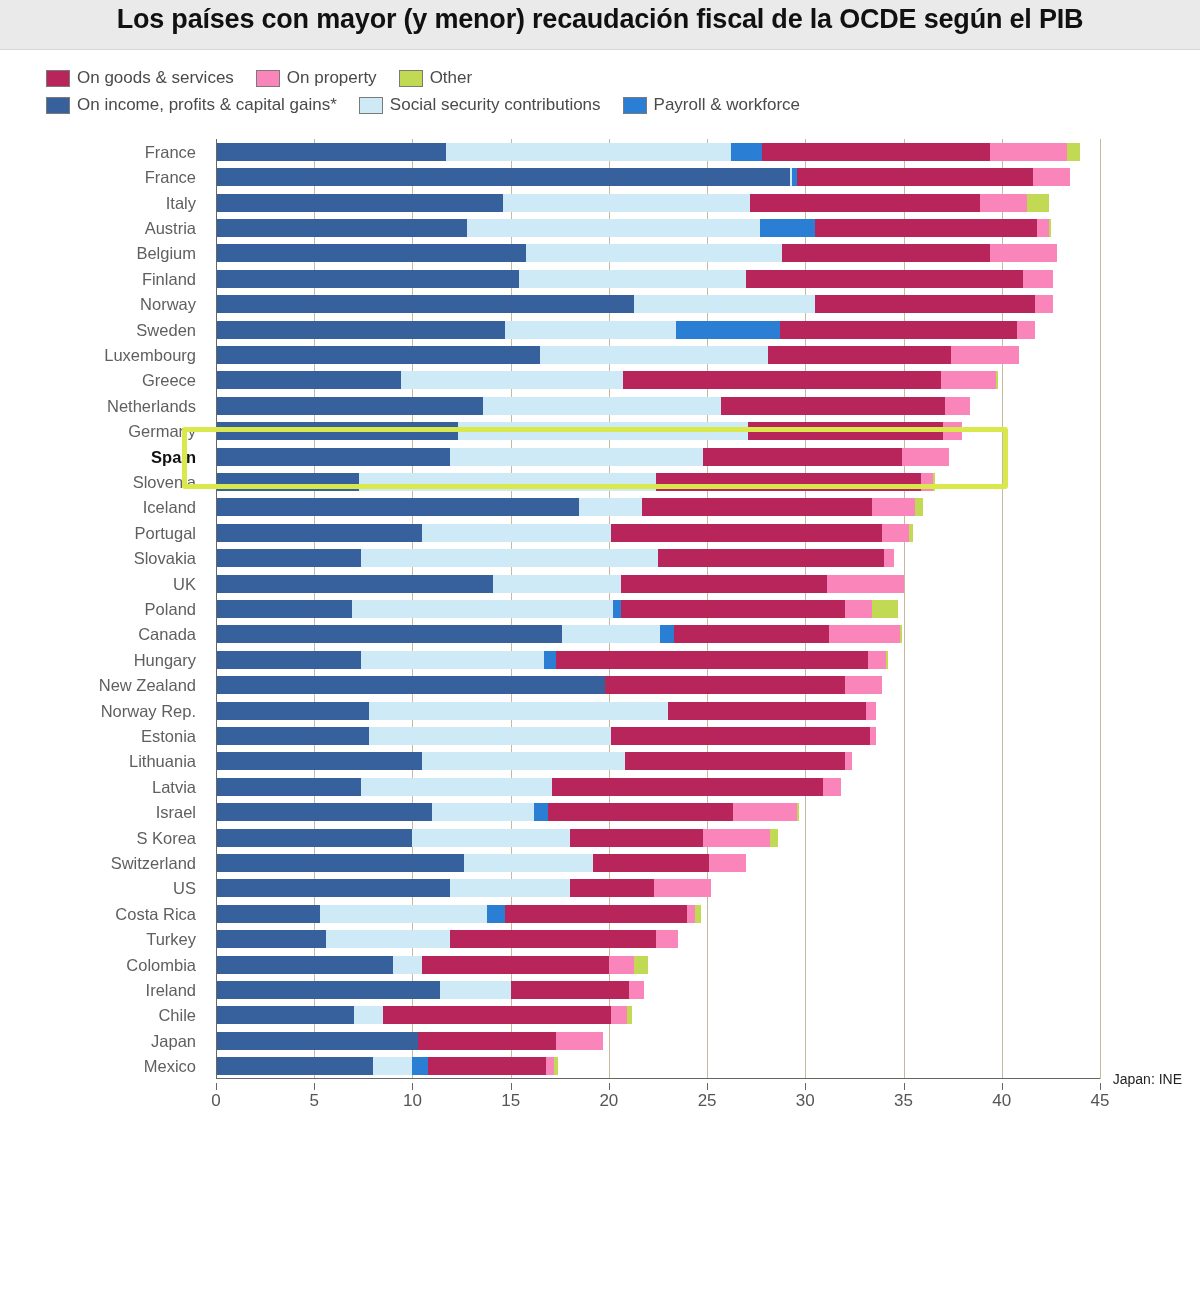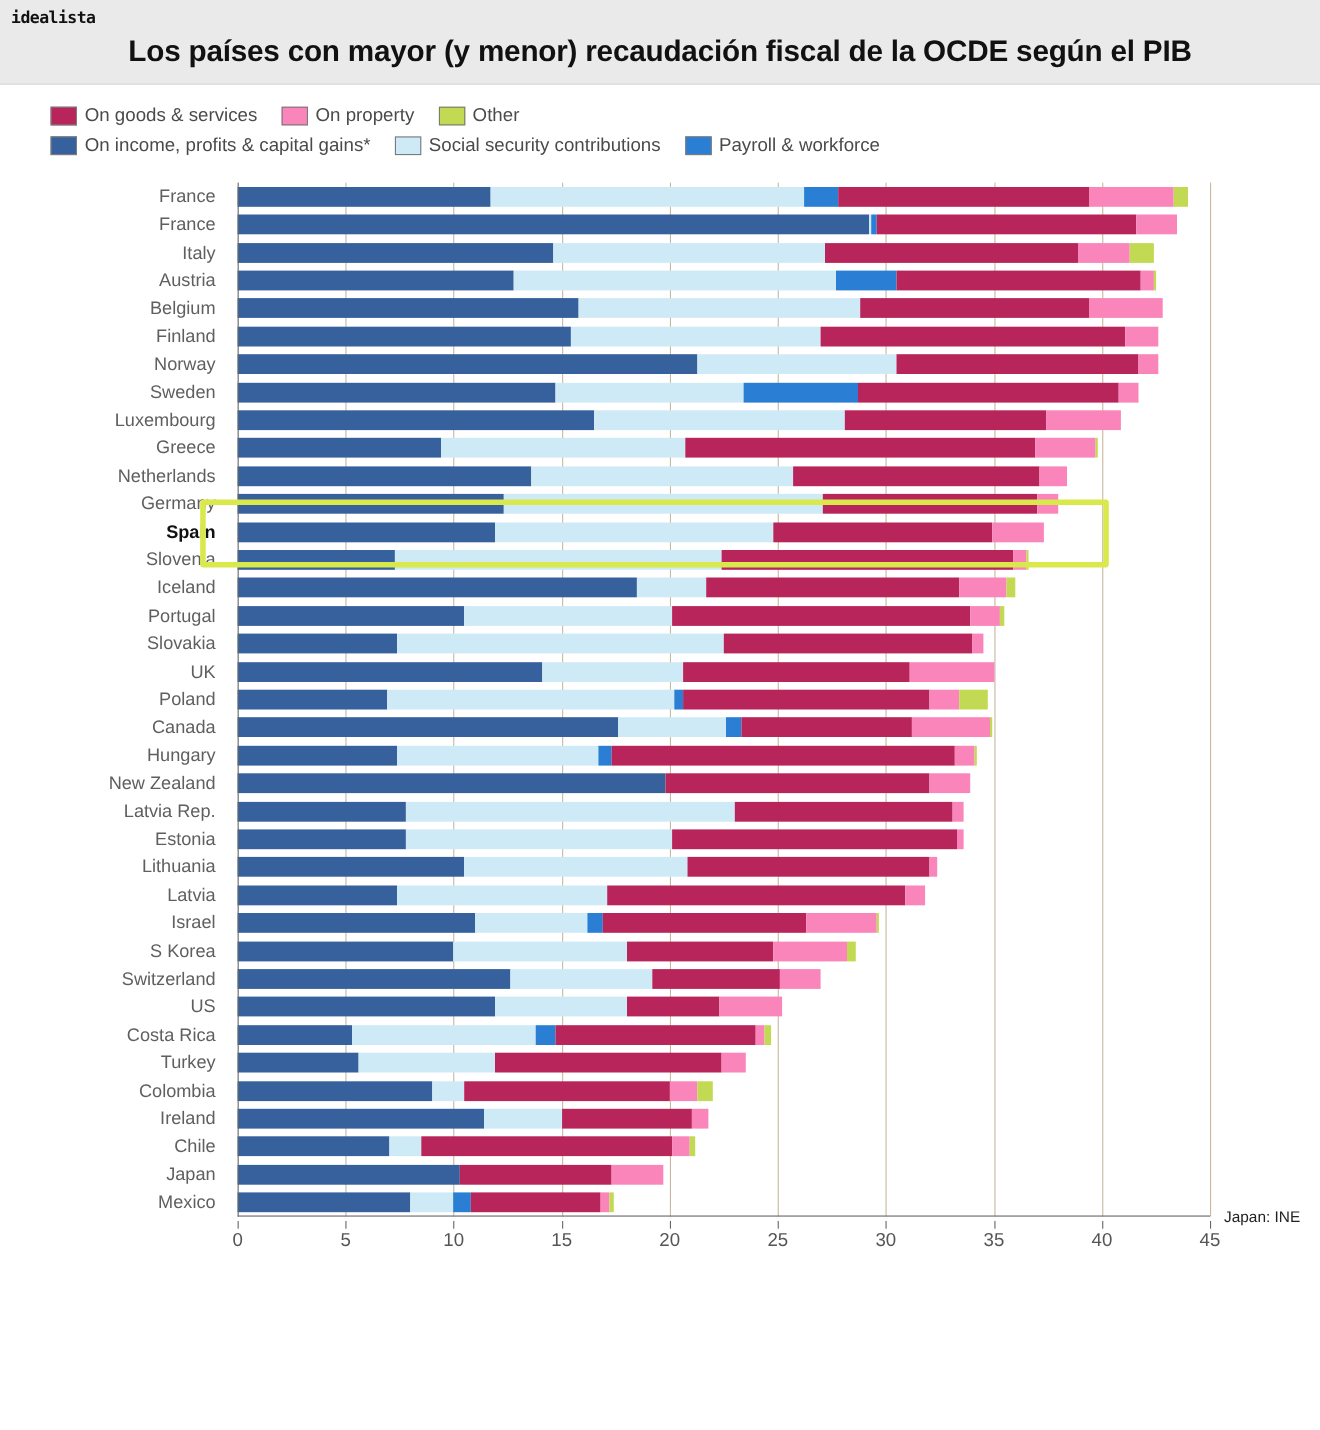--- a/index.html
+++ b/index.html
@@ -147,21 +147,20 @@
     right:18px;
     bottom:44px;
     font-size:14px;
     color:#222;
   }
 </style>
 </head>
 <body>
 
 <div class="header">
-  <div class="brand">idealista</div>
   <div class="headline">Los países con mayor (y menor) recaudación fiscal de la OCDE según el PIB</div>
 </div>
 
 <div class="legend">
   <div class="legend-row">
     <div class="legend-item">
       <span class="swatch" style="background:#b8255a"></span>
       <span class="legend-label">On goods &amp; services</span>
     </div>
     <div class="legend-item">
@@ -206,21 +205,21 @@
       <div class="ylabel hl" style="top: 308.568px;">Spain</div>
       <div class="ylabel" style="top: 334px; margin-left: 28px;">Slovenia</div>
       <div class="ylabel" style="top: 359.378px;">Iceland</div>
       <div class="ylabel" style="top: 384.784px;">Portugal</div>
       <div class="ylabel" style="top: 410.189px;">Slovakia</div>
       <div class="ylabel" style="top: 435.595px;">UK</div>
       <div class="ylabel" style="top: 461px;">Poland</div>
       <div class="ylabel" style="top: 486.405px;">Canada</div>
       <div class="ylabel" style="top: 511.811px;">Hungary</div>
       <div class="ylabel" style="top: 537.216px;">New Zealand</div>
-      <div class="ylabel" style="top: 562.622px;">Latvia Rep.</div>
+      <div class="ylabel" style="top: 562.622px;">Norway Rep.</div>
       <div class="ylabel" style="top: 588.027px;">Estonia</div>
       <div class="ylabel" style="top: 613.432px;">Lithuania</div>
       <div class="ylabel" style="top: 638.838px;">Latvia</div>
       <div class="ylabel" style="top: 664.243px;">Israel</div>
       <div class="ylabel" style="top: 689.649px;">S Korea</div>
       <div class="ylabel" style="top: 715.054px;">Switzerland</div>
       <div class="ylabel" style="top: 740.459px;">US</div>
       <div class="ylabel" style="top: 765.865px;">Costa Rica</div>
       <div class="ylabel" style="top: 791.27px;">Turkey</div>
       <div class="ylabel" style="top: 816.676px;">Colombia</div>

